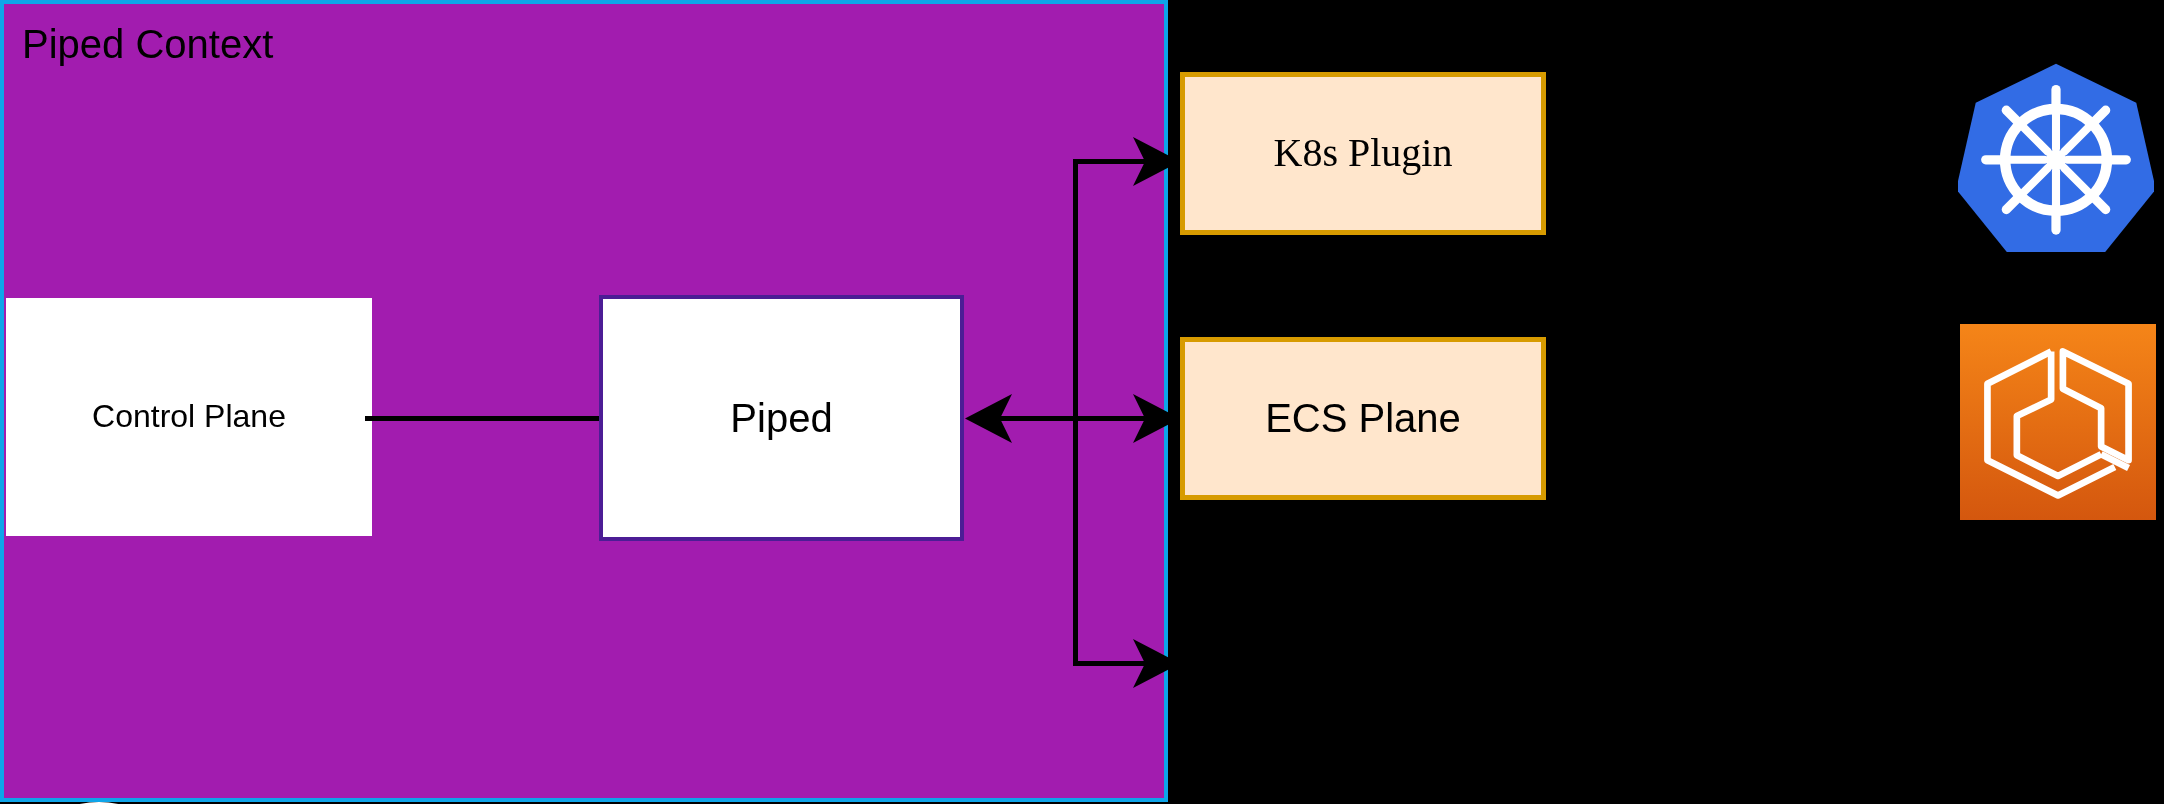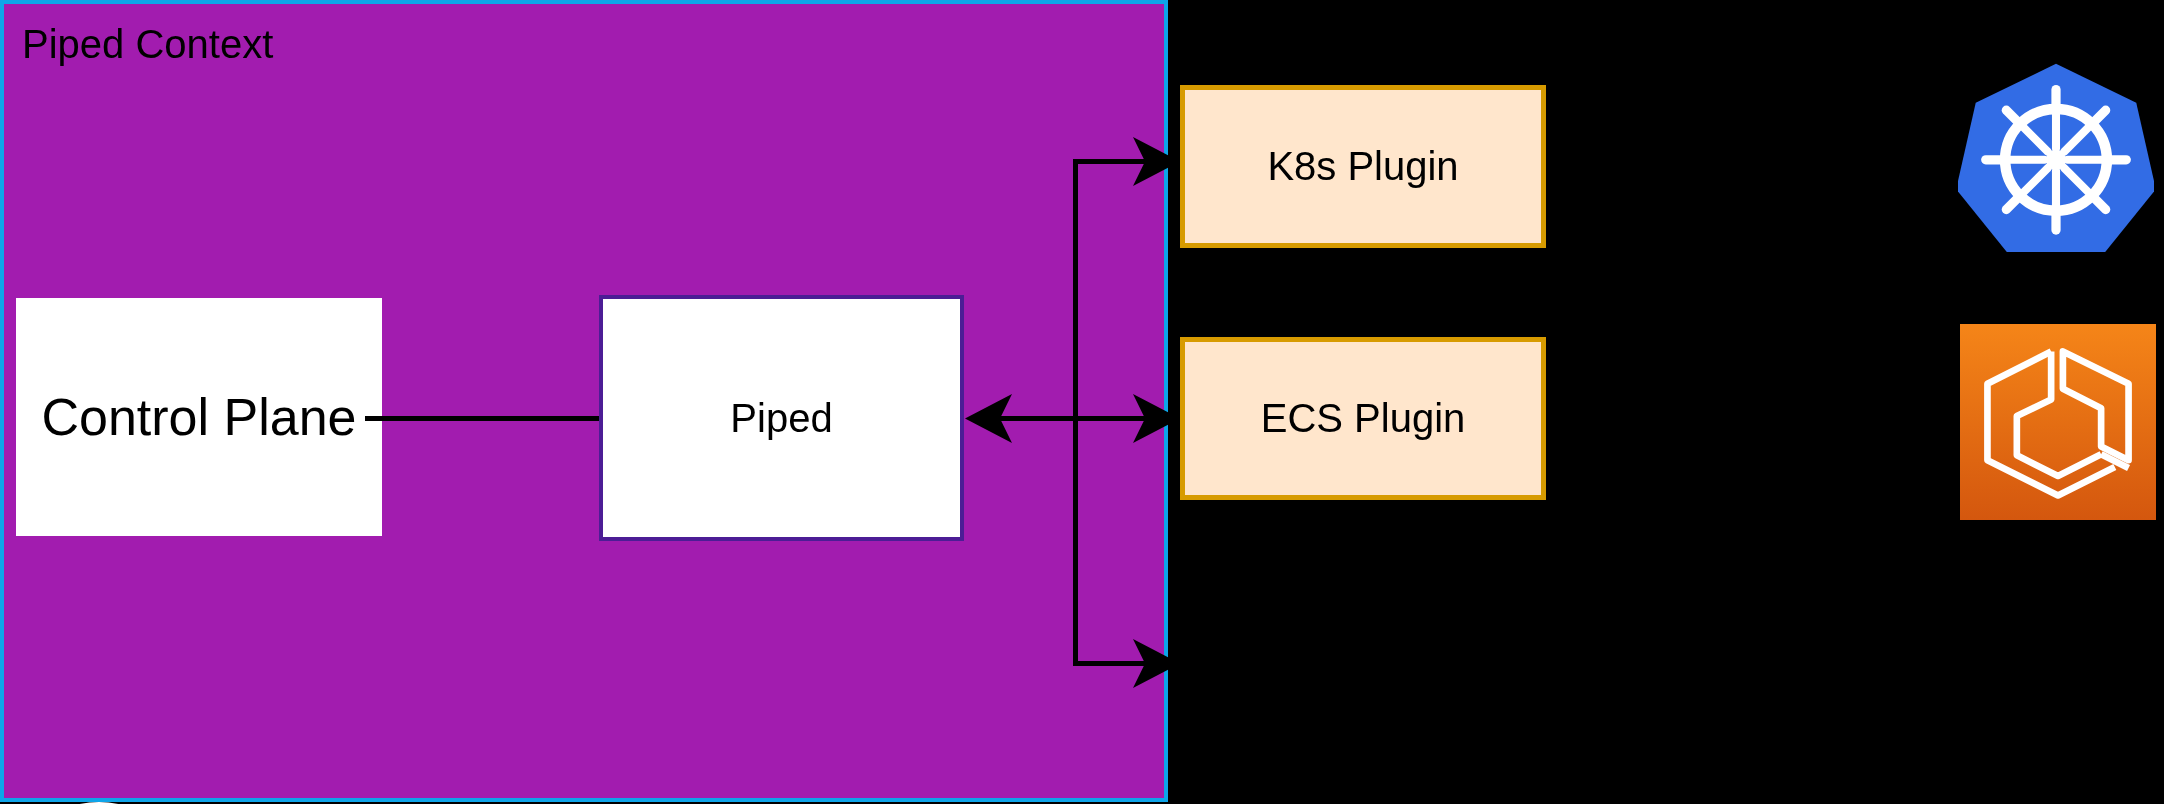--- a/index.html
+++ b/index.html
@@ -22,27 +22,27 @@
     display: flex;
     align-items: center;
     justify-content: center;
     text-align: center;
     color: #000000;
     line-height: 1.12;
     white-space: nowrap;
   }
   
   #control-plane {
-    left: 16px;
+    left: 6px;
     top: 298px;
     width: 366px;
     height: 238px;
     background: #ffffff;
     border: 3px solid #ffffff;
-    font-size: 52px;
+    font-size: 32px;
   }
   
   #piped-context {
     left: 522px;
     top: 2px;
     width: 1160px;
     height: 794px;
     background: #a21caf;
     border: 4px solid #0ea5e9;
   }
@@ -66,21 +66,21 @@
   }
   
   .plugin-box {
     left: 1180px;
     width: 366px;
     height: 163px;
     background: #ffe6cc;
     border: 5px solid #d79b00;
     font-size: 40px;
   }
-  #plugin-k8s   { top: 85px; }
+  #plugin-k8s   { top: 72px; font-family: Liberation Serif, serif; }
   #plugin-ecs   { top: 337px; }
   #plugin-third { top: 576px; }
 
   
   .edge {
     position: absolute;
     background: #000000;
   }
   .edge.h { height: 5px; }
   .edge.v { width: 5px; }
@@ -157,21 +157,21 @@
 
     <path d="M1180,663.5 L1133,639 L1145,663.5 L1133,688 Z" fill="#000000"></path>
 
     <path d="M965,418.5 L1012,394 L1000,418.5 L1012,443 Z" fill="#000000"></path>
   </svg>
 
   <div class="node plugin-box" id="plugin-k8s">
     <span>K8s Plugin</span>
   </div>
   <div class="node plugin-box" id="plugin-ecs">
-    <span>ECS Plugin</span>
+    <span>ECS Plane</span>
   </div>
 
   <svg class="logo" id="k8s-logo" viewBox="0 0 100 100">
     <polygon points="50,2 91.8,22.3 102,67.3 73.2,103 26.8,103 -2,67.3 8.2,22.3" fill="#326ce5"></polygon>
     <g fill="#ffffff">
       <circle cx="50" cy="52" r="5.2"></circle>
 
       <g>
         <rect x="47.9" y="24" width="4.2" height="24" rx="2.1"></rect>
         <rect x="47.9" y="56" width="4.2" height="24" rx="2.1" transform="rotate(180 50 68)"></rect>

